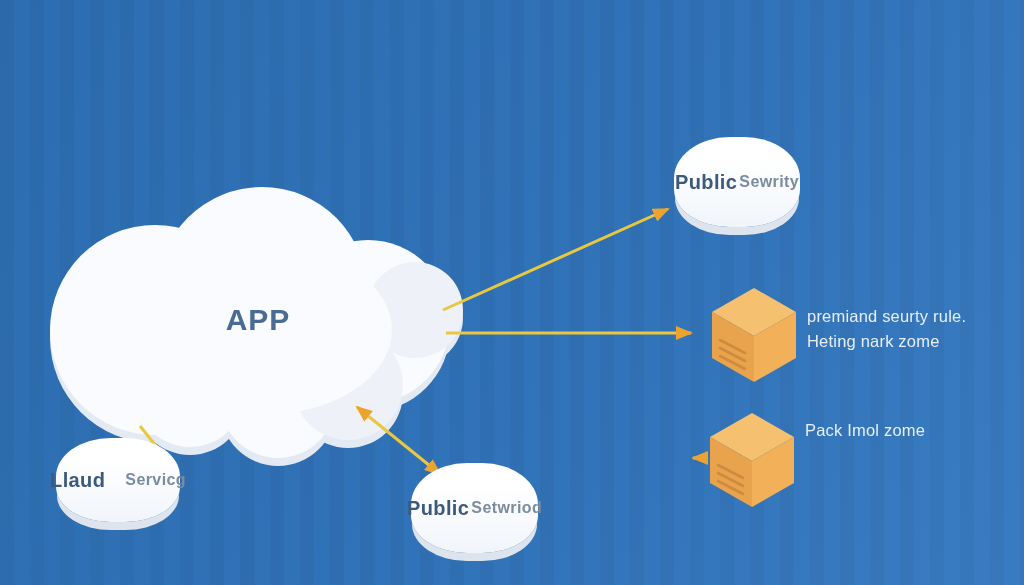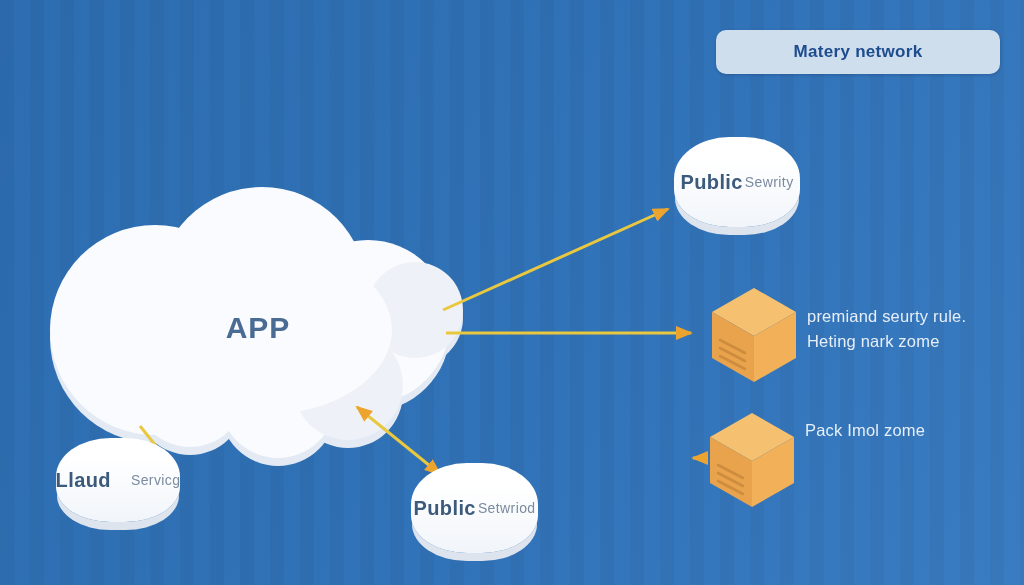--- a/index.html
+++ b/index.html
@@ -21,27 +21,27 @@
   .header-chip{position:absolute;top:30px;right:24px;width:284px;height:44px;
     background:var(--header-bg);border-radius:10px;display:flex;align-items:center;justify-content:center;
     color:var(--header-text);font-size:17px;font-weight:bold;letter-spacing:.3px;
     box-shadow:0 1px 3px rgba(15,45,85,.3);}
 
   .node{position:absolute;border-radius:44% 44% 44% 44% / 46% 46% 42% 42%;
     background:linear-gradient(180deg,#ffffff 25%,#f1f5fa 100%);
     box-shadow:0 9px 0 -1px #dde4ee;
     display:flex;flex-direction:row;align-items:center;justify-content:center;gap:2px;}
   .node .title{color:var(--node-title);font-size:20px;font-weight:600;letter-spacing:.4px;}
-  .node .subtitle{color:var(--node-subtitle);font-size:14px;font-weight:400;letter-spacing:.4px;}
+  .node .subtitle{color:var(--node-subtitle);font-size:16px;font-weight:700;letter-spacing:.4px;}
   .node-security{left:674px;top:137px;width:126px;height:90px;}
   .node-llaud{left:56px;top:438px;width:124px;height:84px;gap:20px;}
   .node-serwiee{left:411px;top:463px;width:127px;height:90px;}
 
   .app-label{position:absolute;left:190px;top:303px;width:136px;text-align:center;
-    color:var(--app-text);font-size:30px;font-weight:600;letter-spacing:1px;margin-top:8px;}
+    color:var(--app-text);font-size:30px;font-weight:600;letter-spacing:1px;}
 
   .caption{position:absolute;color:var(--caption-text);font-size:16.5px;font-weight:500;
     line-height:25px;letter-spacing:.2px;}
   .caption-1{left:807px;top:304px;}
   .caption-2{left:805px;top:418px;}
   .caption span{display:block;}
 </style>
 </head>
 <body>
 
@@ -102,23 +102,20 @@
       <polygon points="0,24 42,48 42,94 0,70" style="fill:var(--cube-left)"></polygon>
       <polygon points="42,48 84,24 84,70 42,94" style="fill:var(--cube-right)"></polygon>
       <g style="stroke:var(--cube-vent);stroke-width:2.6;stroke-linecap:round">
         <line x1="8" y1="52" x2="33" y2="65"></line>
         <line x1="8" y1="60" x2="33" y2="73"></line>
         <line x1="8" y1="68" x2="33" y2="81"></line>
       </g>
     </g>
   </svg>
 
-  <div class="header-chip">
-    <span>Matery network</span>
-  </div>
 
   <div class="app-label">APP</div>
 
   <div class="node node-security">
     <span class="title">Public</span>
     <span class="subtitle">Sewrity</span>
   </div>
 
   <div class="node node-llaud">
     <span class="title">Llaud</span>

